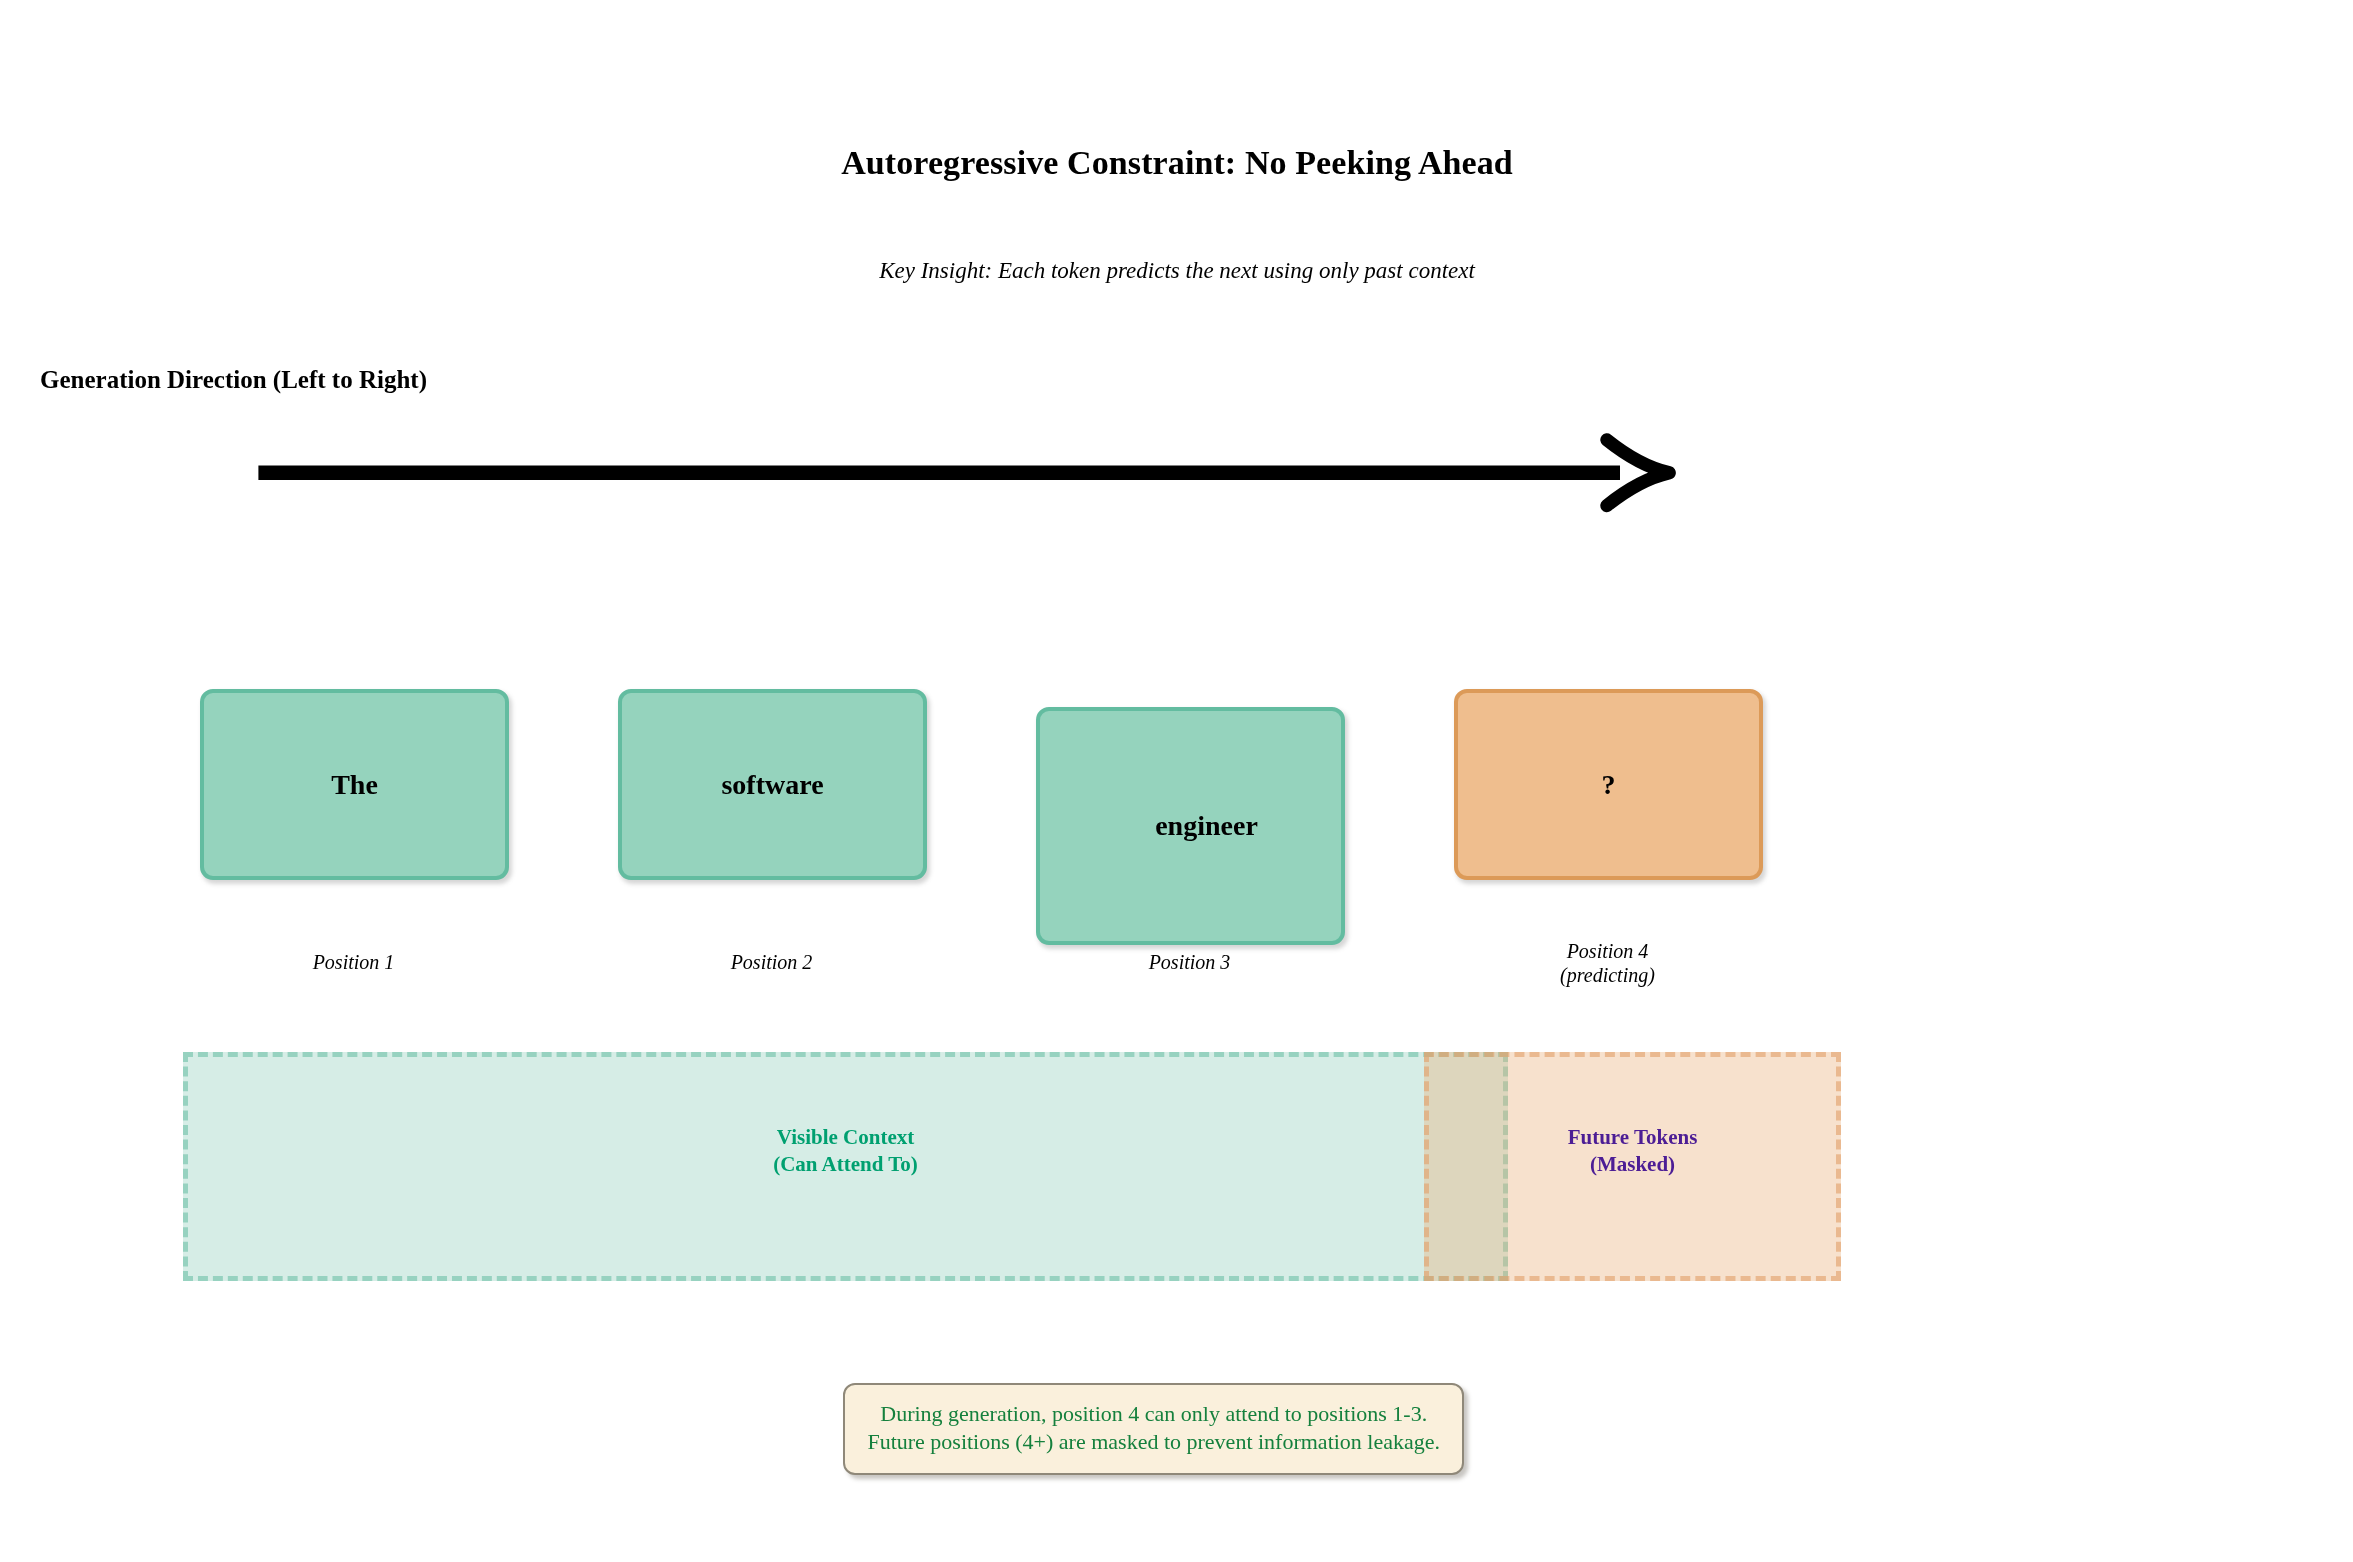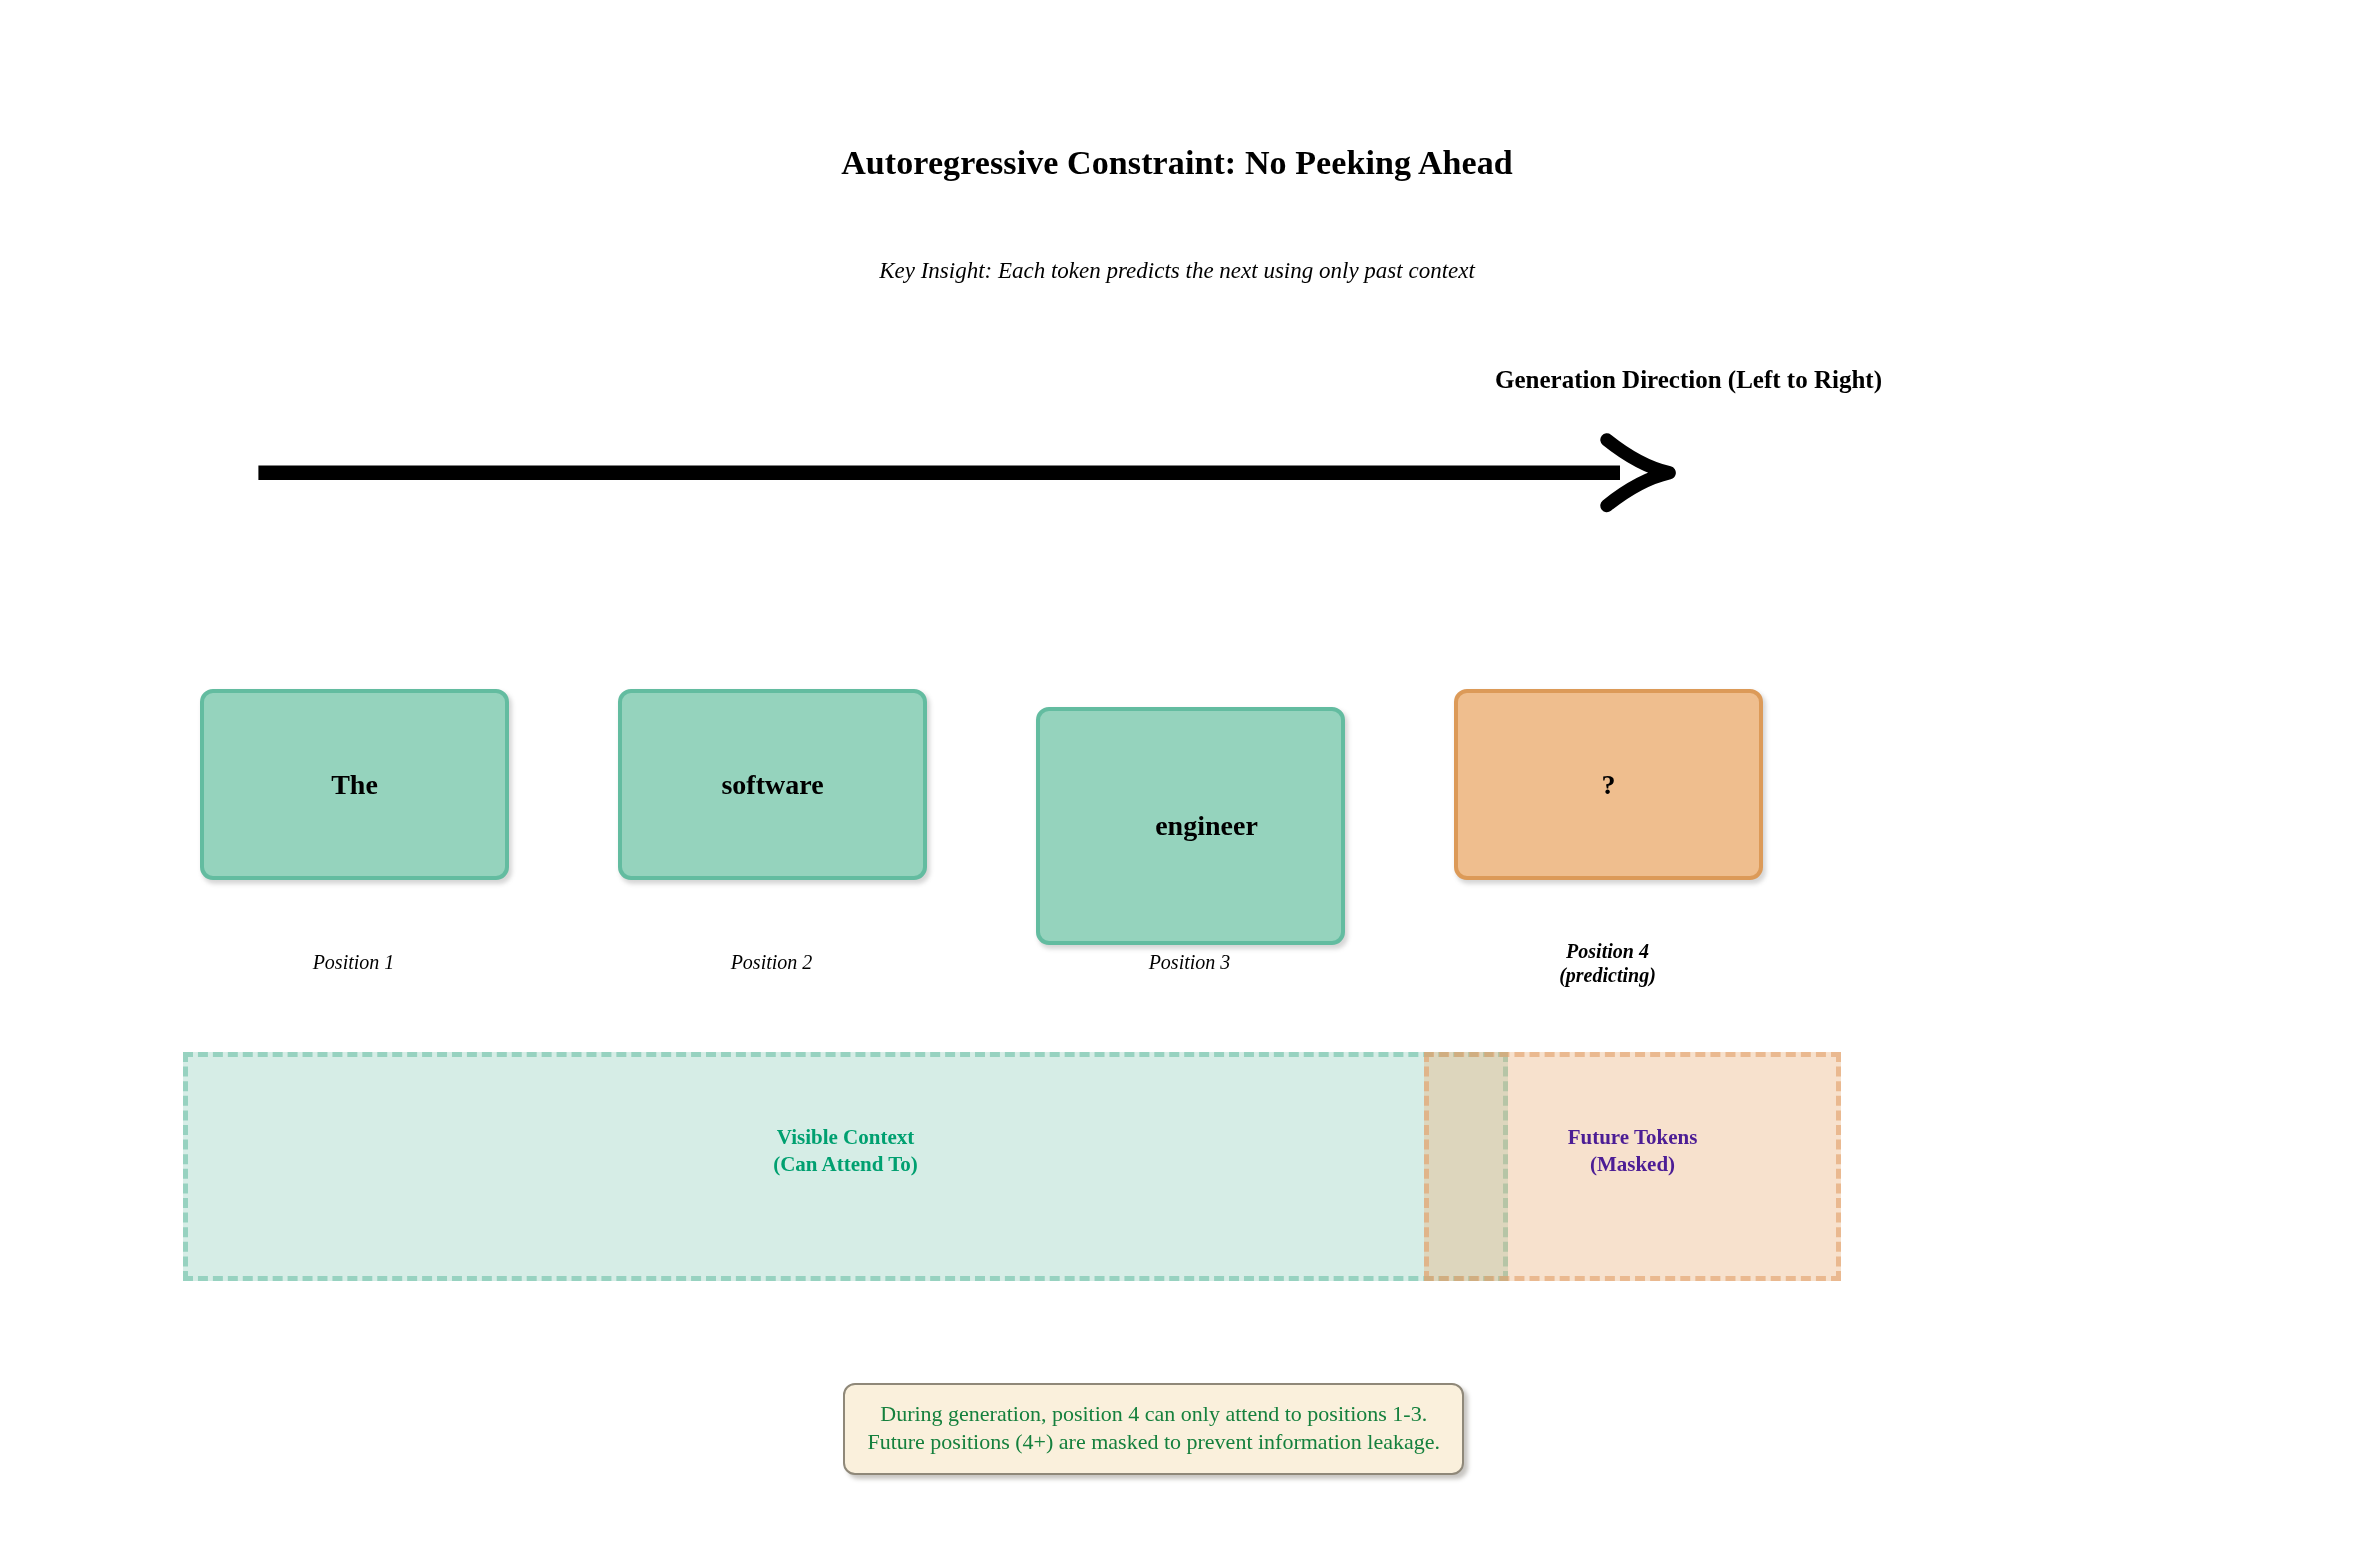--- a/index.html
+++ b/index.html
@@ -35,23 +35,24 @@
     text-align: center;
     font-size: 23px;
     font-style: italic;
     font-family: Liberation Serif, serif;
   }
   #direction-label {
     position: absolute;
     left: 0;
     top: 366px;
     width: 1882px;
-    text-align: right;
+    text-align: left;
     font-size: 25px;
     font-weight: bold;
+    padding-left: 40px;
   }
 
   
   #arrow-wrap {
     position: absolute;
     left: 251px;
     top: 432px;
     width: 1450px;
     height: 92px;
   }
@@ -200,18 +201,18 @@
 <div class="token-box ctx" id="tok2">
   <span class="token-label">engineer</span>
 </div>
 <div class="token-box pred" id="tok3">
   <span class="token-label">?</span>
 </div>
 
 <div class="pos-label" id="pos0" style="white-space:pre-line;">Position 1</div>
 <div class="pos-label" id="pos1" style="white-space:pre-line;">Position 2</div>
 <div class="pos-label" id="pos2" style="white-space:pre-line;">Position 3</div>
-<div class="pos-label" id="pos3" style="white-space:pre-line;font-weight:bold;">Position 4
+<div class="pos-label" id="pos3" style="white-space:pre-line;">Position 4
 (predicting)</div>
 
 <div id="note">During generation, position 4 can only attend to positions 1-3.
 Future positions (4+) are masked to prevent information leakage.</div>
 
 
 </body></html>

